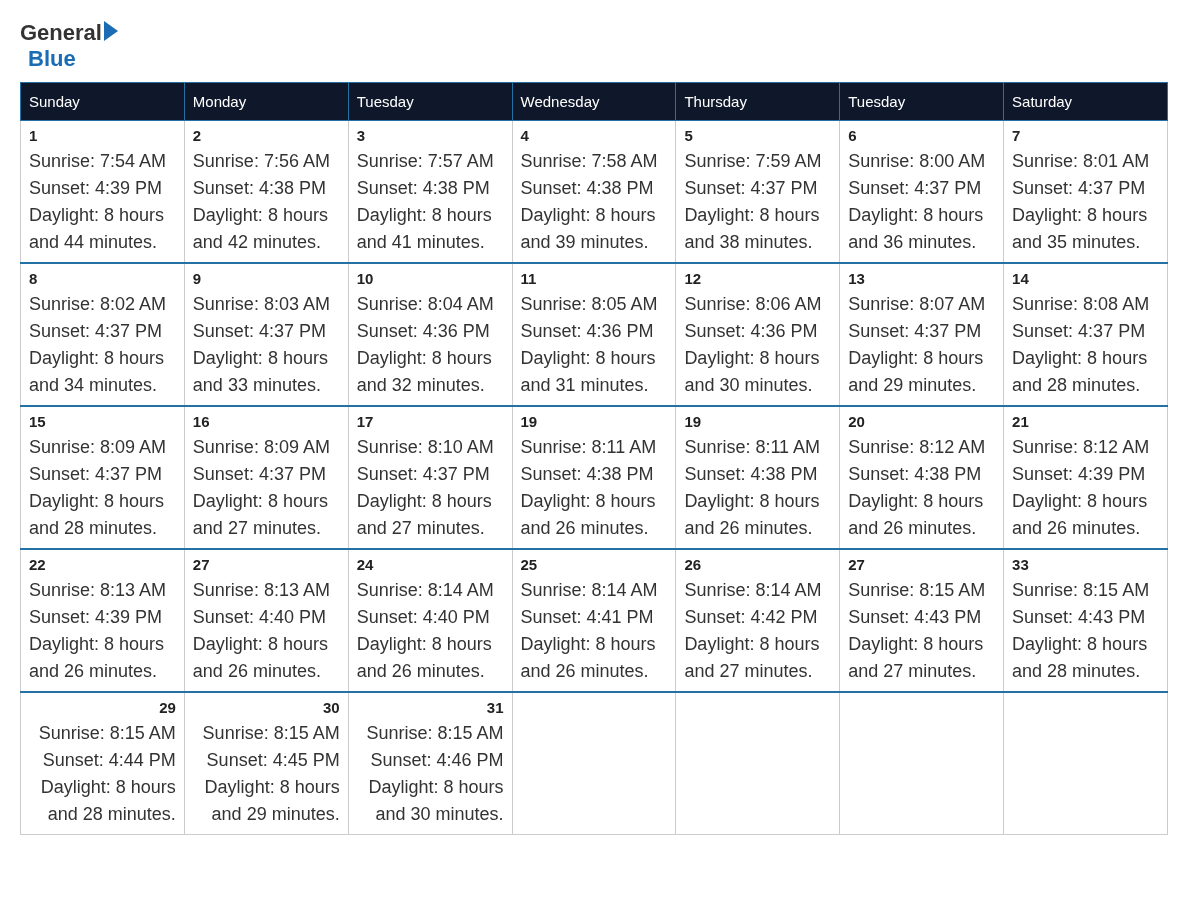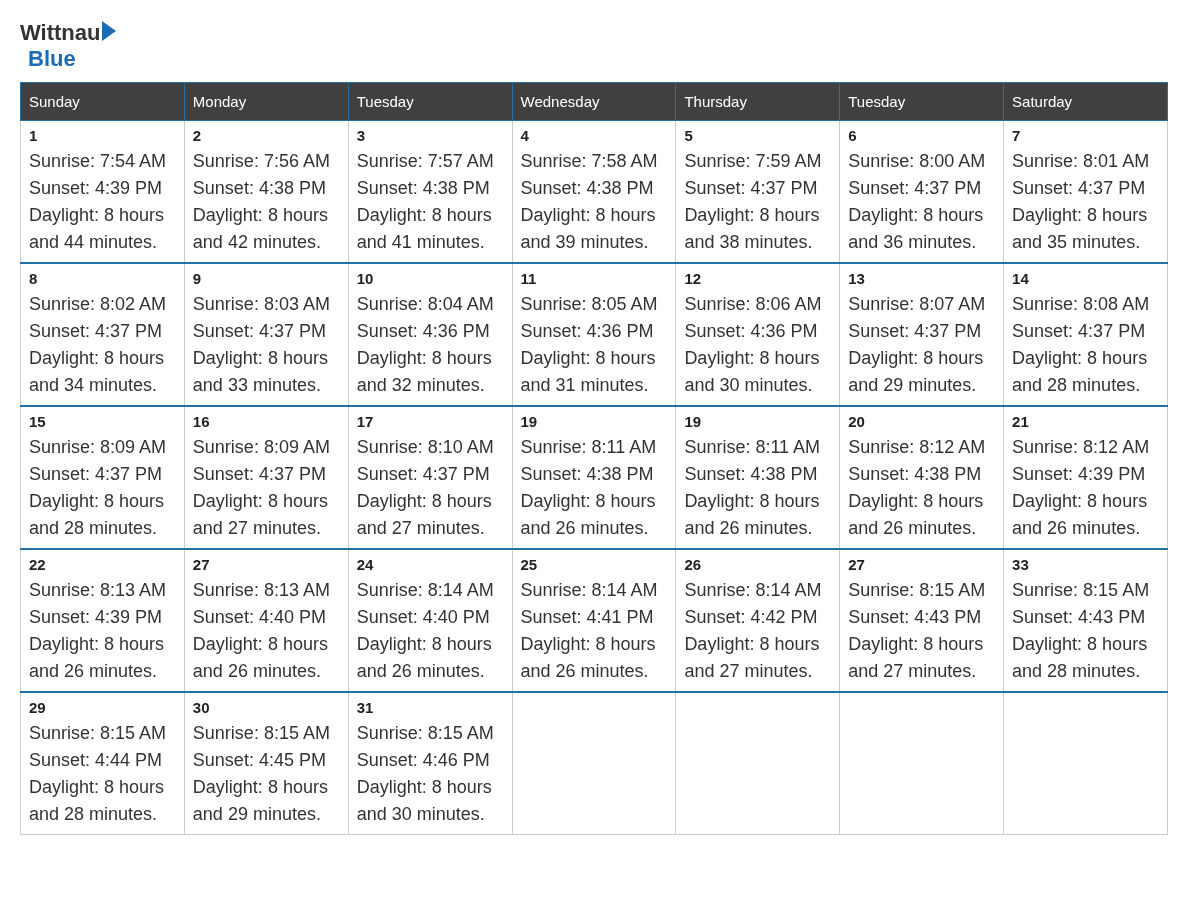--- a/index.html
+++ b/index.html
@@ -59,21 +59,21 @@
       font-size: 20px;
       color: #444;
       margin-top: 4px;
     }
     table {
       width: 100%;
       border-collapse: collapse;
       margin-top: 10px;
     }
     thead tr {
-      background-color: #404040;
+      background-color: #0f172a;
     }
     thead th {
       color: #fff;
       padding: 10px 8px;
       text-align: left;
       font-size: 15px;
       font-weight: normal;
       border: 1px solid #2471a3;
     }
     tbody td {
@@ -93,32 +93,33 @@
     .day-info {
       font-size: 18px;
       line-height: 1.5;
       color: #333;
     }
     tbody tr {
       border-bottom: 2px solid #2471a3;
     }
     tbody tr:last-child {
       border-bottom: none;
+      text-align: right;
     }
     .empty-cell {
       background: #fff;
     }
   </style>
 </head>
 <body>
 
 <div class="header">
   <div class="logo-wrapper">
     <div class="logo-top">
-      <span class="logo-text">Wittnau</span>
+      <span class="logo-text">General</span>
       <div class="logo-arrow"></div>
     </div>
     <div class="logo-bottom">Blue</div>
   </div>
 </div>
 
 <table>
   <thead>
     <tr>
     <th>Sunday</th>

